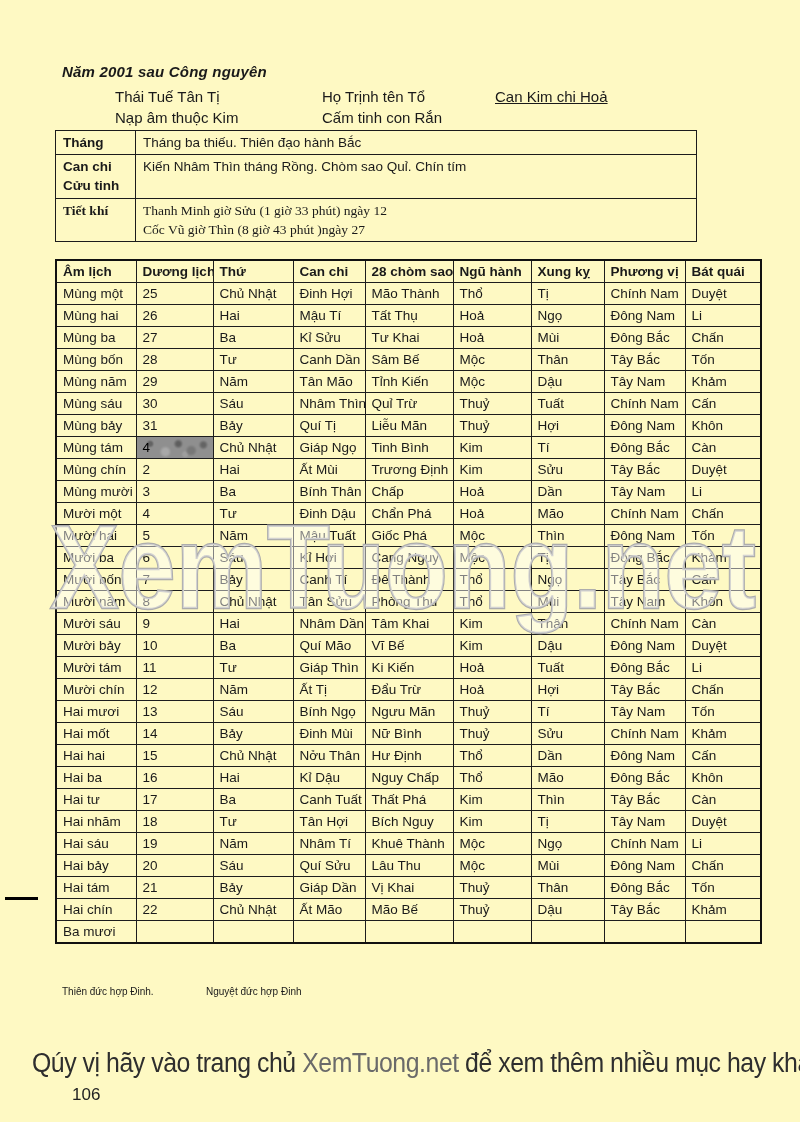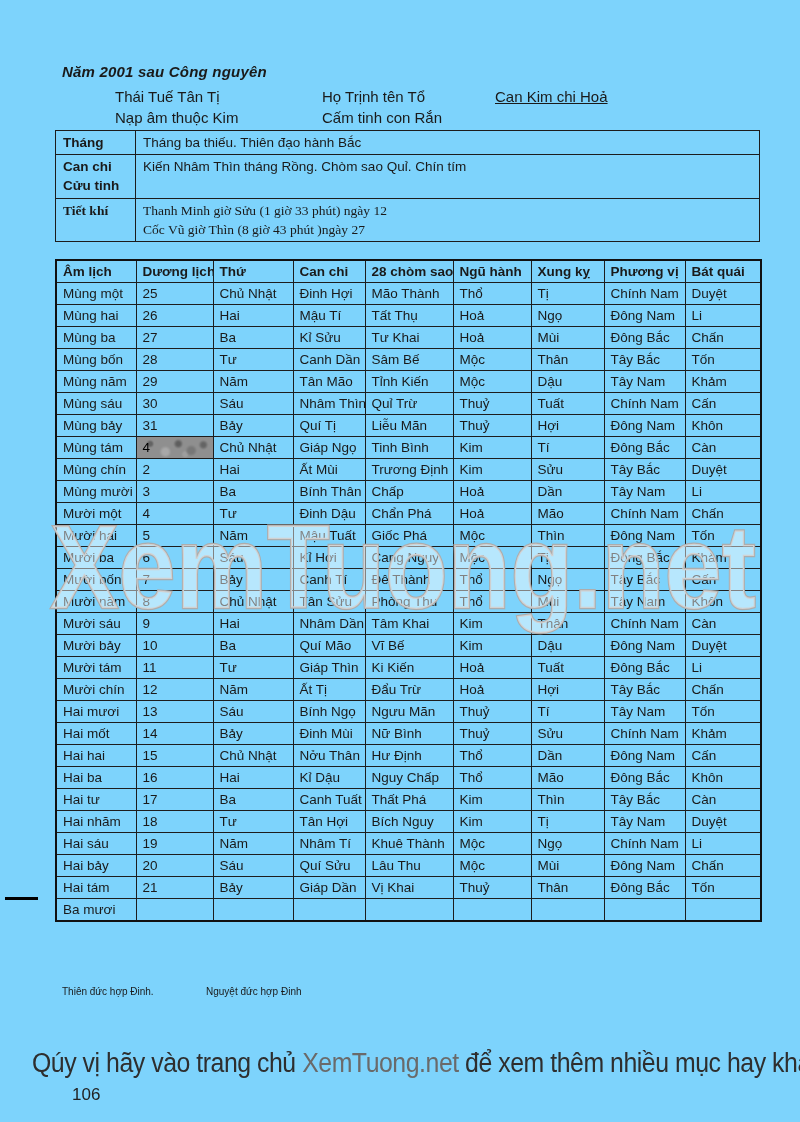--- a/index.html
+++ b/index.html
@@ -4,36 +4,36 @@
 <style>
   html, body { margin: 0; padding: 0; }
   body {
     width: 800px; height: 1122px;
     background: #ffffff;
     font-family: "Liberation Sans", sans-serif;
     color: #1a1a1a;
     position: relative;
     overflow: hidden;
   }
-  .page { position: absolute; inset: 0; background: #7dd3fc; }
+  .page { position: absolute; inset: 0; background: #fef9c3; }
 
   .doc-title {
     position: absolute; left: 62px; top: 63px;
     font-size: 15px; font-weight: bold; font-style: italic;
     letter-spacing: 0.2px;
   }
   .hdr-span { position: absolute; font-size: 15px; white-space: nowrap; }
   .h-l1a { left: 115px; top: 88px; }
   .h-l1b { left: 322px; top: 88px; }
   .h-l1c { left: 495px; top: 88px; text-decoration: underline; }
   .h-l2a { left: 115px; top: 109px; }
   .h-l2b { left: 322px; top: 109px; }
 
   table.info-table, table.cal-table {
-    position: absolute; left: 55px; width: 705px;
+    position: absolute; left: 55px; width: 642px;
     border-collapse: collapse; table-layout: fixed;
     background: transparent;
   }
   table.info-table { top: 130px; }
   table.cal-table  { top: 237px; }
 
   .info-table td {
     border: 1.8px solid #1c1c1c;
     font-size: 13.5px;
     padding: 2px 6px 2px 7px;
@@ -477,20 +477,31 @@
           <td>21</td>
           <td>Bảy</td>
           <td>Giáp Dần</td>
           <td>Vị Khai</td>
           <td>Thuỷ</td>
           <td>Thân</td>
           <td>Đông Bắc</td>
           <td>Tốn</td>
         </tr>
         <tr>
+          <td>Hai chín</td>
+          <td>22</td>
+          <td>Chủ Nhật</td>
+          <td>Ất Mão</td>
+          <td>Mão Bế</td>
+          <td>Thuỷ</td>
+          <td>Dậu</td>
+          <td>Tây Bắc</td>
+          <td>Khảm</td>
+        </tr>
+        <tr>
           <td>Ba mươi</td>
           <td></td>
           <td></td>
           <td></td>
           <td></td>
           <td></td>
           <td></td>
           <td></td>
           <td></td>
         </tr>

